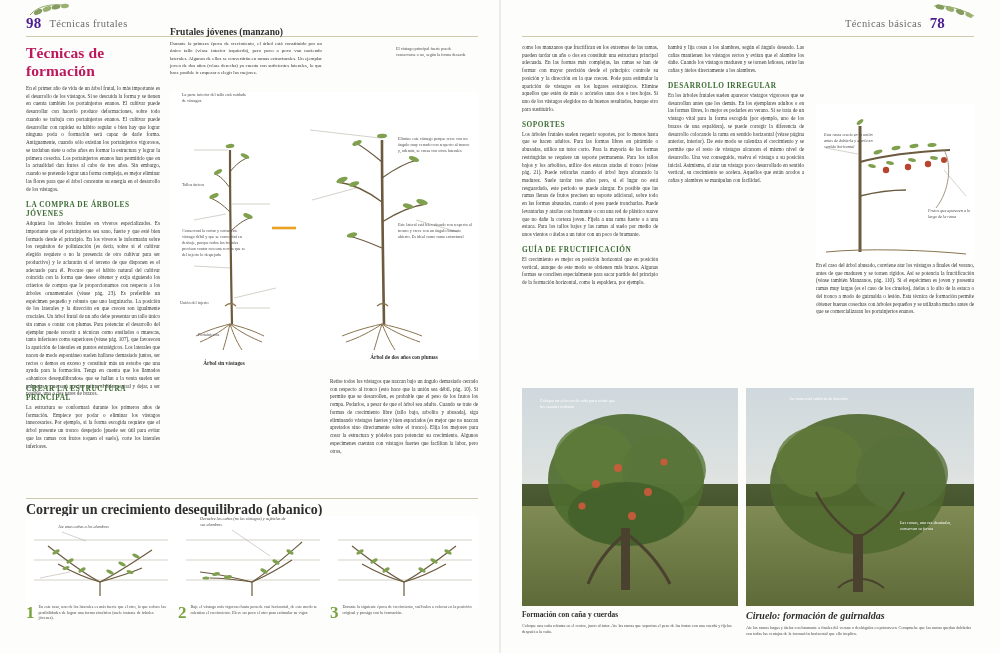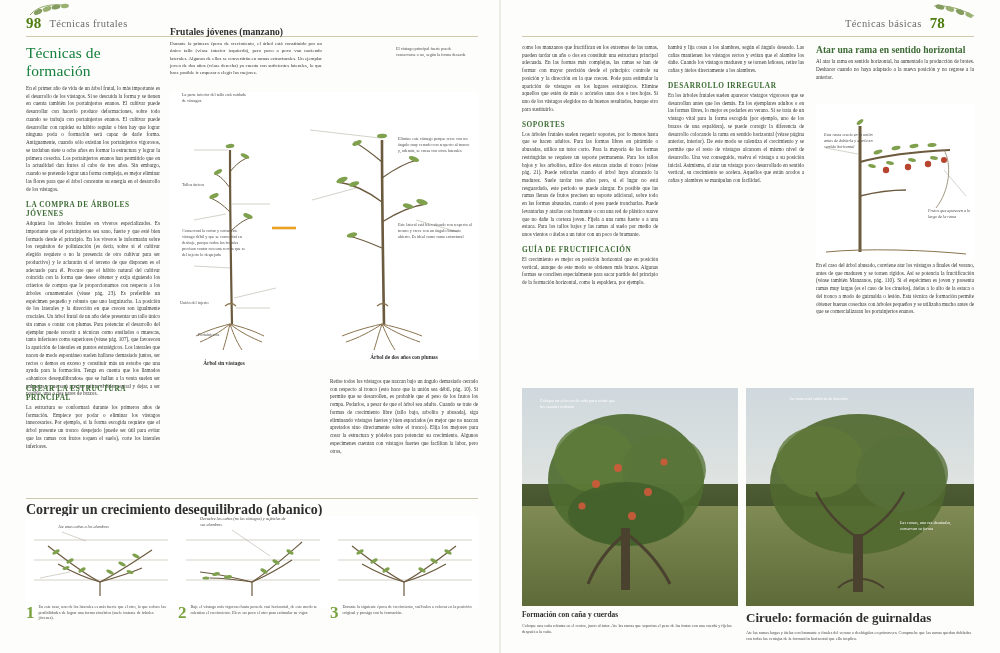--- a/index.html
+++ b/index.html
@@ -11,29 +11,29 @@
     overflow:hidden;
     position:relative;
   }
   .page{position:absolute;top:0;left:0;width:1000px;height:653px;}
   .left-page{position:absolute;left:0;top:0;width:500px;height:653px;background:#fdfdfb;}
   .right-page{position:absolute;left:500px;top:0;width:500px;height:653px;background:#fdfdfb;}
   .gutter{position:absolute;left:499px;top:0;width:2px;height:653px;background:linear-gradient(to right,#f0efe9,#e6e4dc,#f7f6f2);}
 
   
   .header{position:absolute;top:14px;height:22px;display:flex;align-items:center;}
-  .header .folio{font-size:15px;font-weight:bold;color:#4d7c0f;letter-spacing:.2px;}
+  .header .folio{font-size:15px;font-weight:bold;color:#4c1d95;letter-spacing:.2px;}
   .header .htitle{font-size:10.5px;color:#6b6b6b;letter-spacing:.4px;}
   .rule{position:absolute;height:1px;background:#cfc9ad;}
 
   .leaf{position:absolute;width:60px;height:26px;opacity:.85;}
 
   
   h1.sec{
-    font-size:15.5px;font-weight:normal;color:#15803d;
+    font-size:15.5px;font-weight:bold;color:#be185d;
     margin:0;letter-spacing:.1px;
   }
   h2.sub{
     font-size:7.3px;font-weight:bold;color:#3d6b35;letter-spacing:.55px;
     margin:0 0 2px 0;text-transform:uppercase;
   }
   h3.blockhead{
     font-size:9.6px;font-weight:bold;color:#2f2f2f;margin:0 0 3px 0;
   }
   h3.greenhead{
@@ -330,24 +330,20 @@
     <p class="body">El crecimiento es mejor en posición horizontal que en posición vertical, aunque de este modo se obtienen más brazos. Algunas formas se conciben especialmente para sacar partido del principio de la formación horizontal, como la espaldera, por ejemplo.</p>
   </div>
 
   <div class="col" style="left:668px;top:44px;width:136px;">
     <p class="body">hambú y lija cosas a los alambres, según el ángulo deseado. Las cañas mantienen los vástagos rectos y evitan que el alambre los dañe. Cuando los vástagos maduren y se tornen leñosos, retire las cañas y átelos directamente a los alambres.</p>
     <div style="height:2px;"></div>
     <h2 class="sub">DESARROLLO IRREGULAR</h2>
     <p class="body">En los árboles frutales suelen aparecer vástagos vigorosos que se desarrollan antes que los demás. En los ejemplares adultos o en las formas libres, lo mejor es podarles en verano. Si se trata de un vástago vital para la forma escogida (por ejemplo, uno de los brazos de una espaldera), se puede corregir la diferencia de desarrollo colocando la rama en sentido horizontal (véase página anterior, interior). De este modo se ralentiza el crecimiento y se permite que el resto de vástagos alcancen el mismo nivel de desarrollo. Una vez conseguido, vuelva el vástago a su posición inicial. Asimismo, al atar un vástago poco desarrollado en sentido vertical, su crecimiento se acelera. Aquellos que están acodos a cañas y alambres se manipulan con facilidad.</p>
   </div>
 
-  <div class="col" style="left:816px;top:44px;width:158px;">
-    <h3 class="greenhead" style="font-size:9.6px;line-height:1.18;">Atar una rama en sentido horizontal</h3>
-    <p class="body">Al atar la rama en sentido horizontal, ha aumentado la producción de brotes. Deshacer cuando no haya adaptado a la nueva posición y no regrese a la anterior.</p>
-  </div>
 
   <div class="illus" style="left:816px;top:104px;width:158px;height:156px;">
     <svg width="158" height="156" viewBox="0 0 158 156">
       <g stroke="#6b5a3e" fill="none">
         <path d="M44 148 C44 100 44 60 44 22" stroke-width="3"></path>
         <path d="M44 58 C66 52 92 48 134 46" stroke-width="2.2"></path>
         <path d="M44 92 C60 88 74 86 90 86" stroke-width="1.4"></path>
       </g>
 
       <g fill="#7fa14e">
@@ -424,17 +420,17 @@
 
   <div class="callout it" style="left:540px;top:398px;width:78px;color:#ffffff;">Coloque un clavo en la caña para evitar que las cuerdas resbalen</div>
   <div class="callout it" style="left:790px;top:396px;width:86px;color:#ffffff;">La rama está cubierta de laterales</div>
   <div class="callout it" style="left:900px;top:520px;width:66px;color:#ffffff;">Las ramas, una vez desatadas, conservan su forma</div>
 
   <div style="position:absolute;left:522px;top:610px;width:216px;">
     <h3 class="blockhead" style="font-size:7.4px;margin-bottom:0;">Formación con caña y cuerdas</h3>
     <p class="tiny">Coloque una caña robusta en el centro, junto al tutor. Ate las ramas que soportan el peso de las frutas con una cuerda y fíjelas después a la caña.</p>
   </div>
   <div style="position:absolute;left:746px;top:610px;width:228px;">
-    <h3 class="blockhead" style="font-size:13px;margin-bottom:2px;">Ciruelo: formación de guirnaldas</h3>
+    <h3 class="blockhead" style="font-size:10px;margin-bottom:2px;font-style:italic;">Ciruelo: formación de guirnaldas</h3>
     <p class="tiny">Ate las ramas largas y átelas con bramante a finales del verano o deshágalos en primavera. Compruebe que las ramas quedan dobladas con todas las ventajas de la formación horizontal que ello implica.</p>
   </div>
 
 </div>
 
 </body></html>

